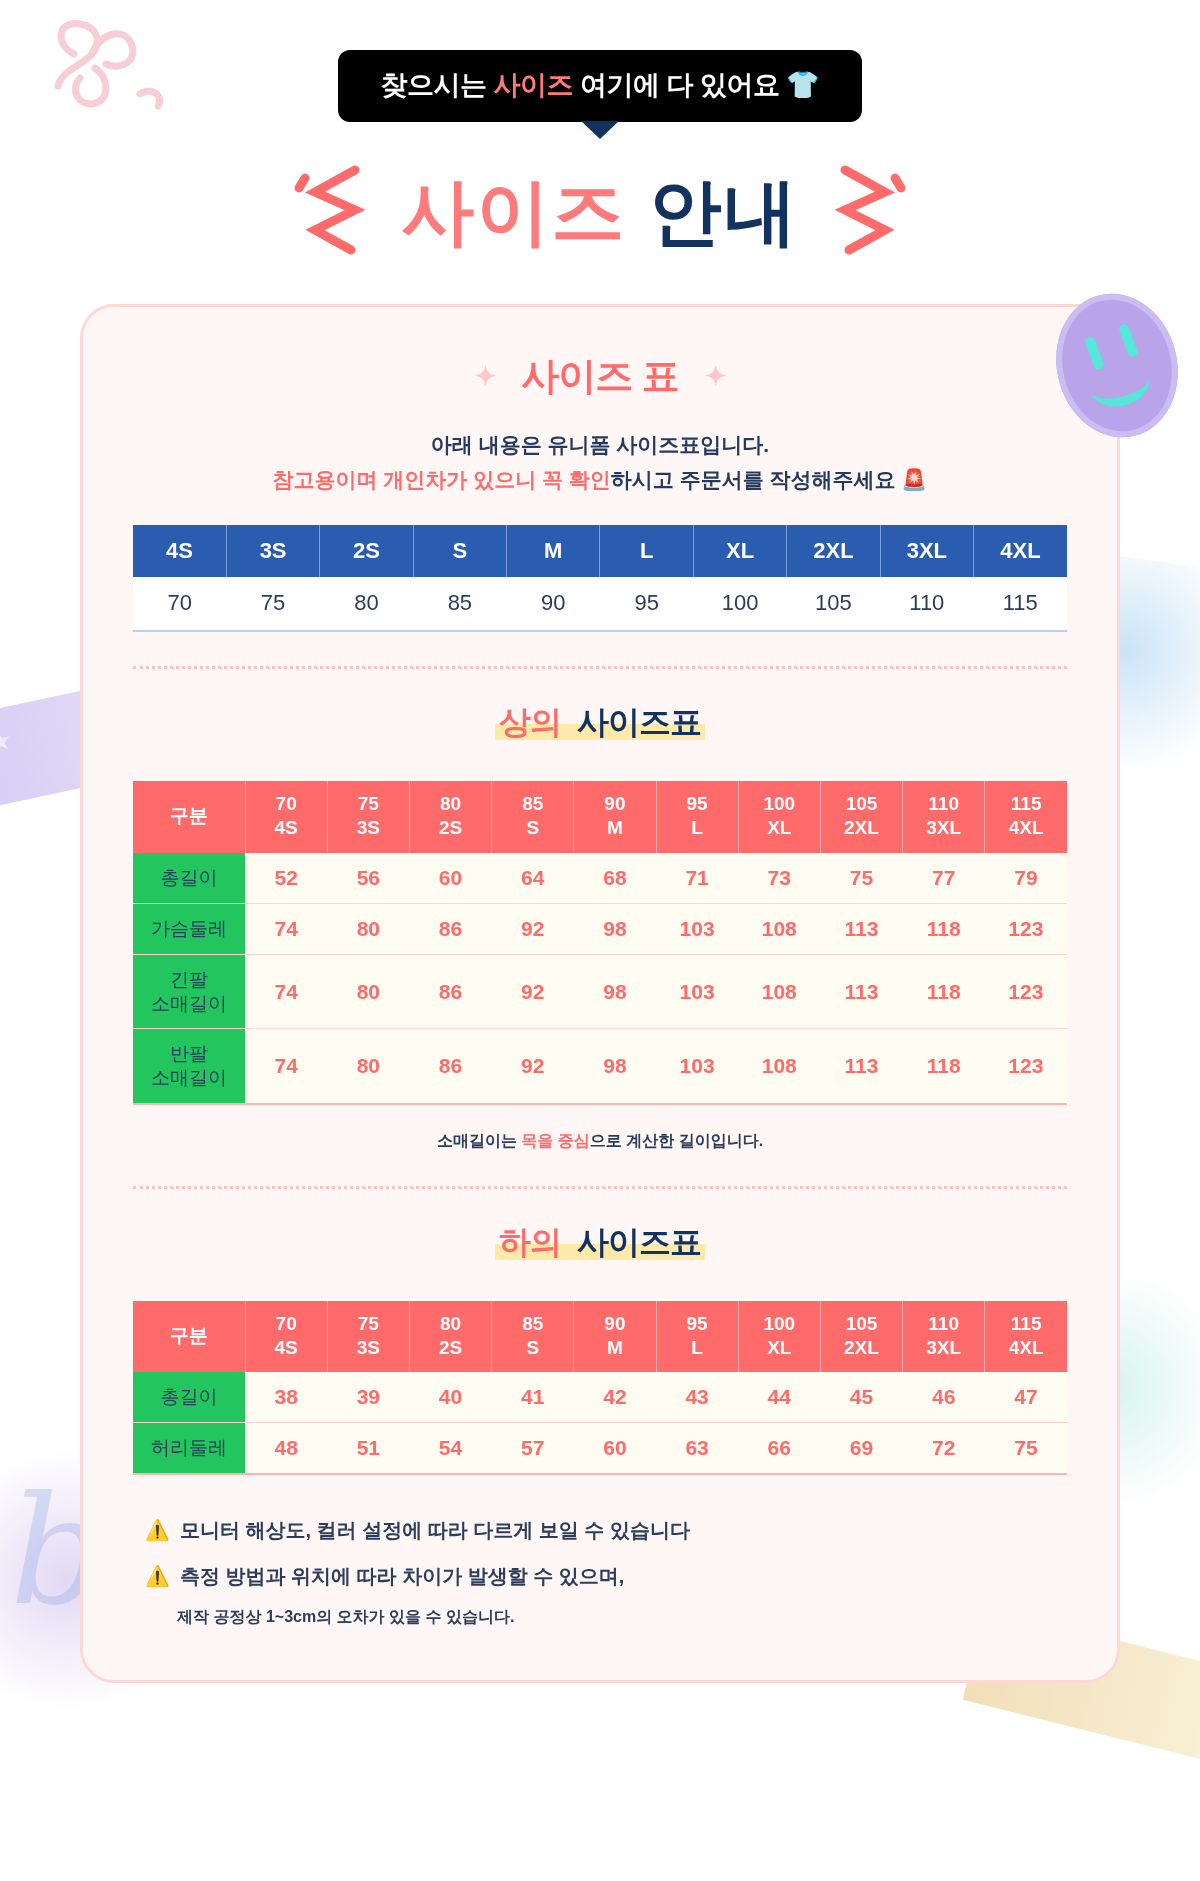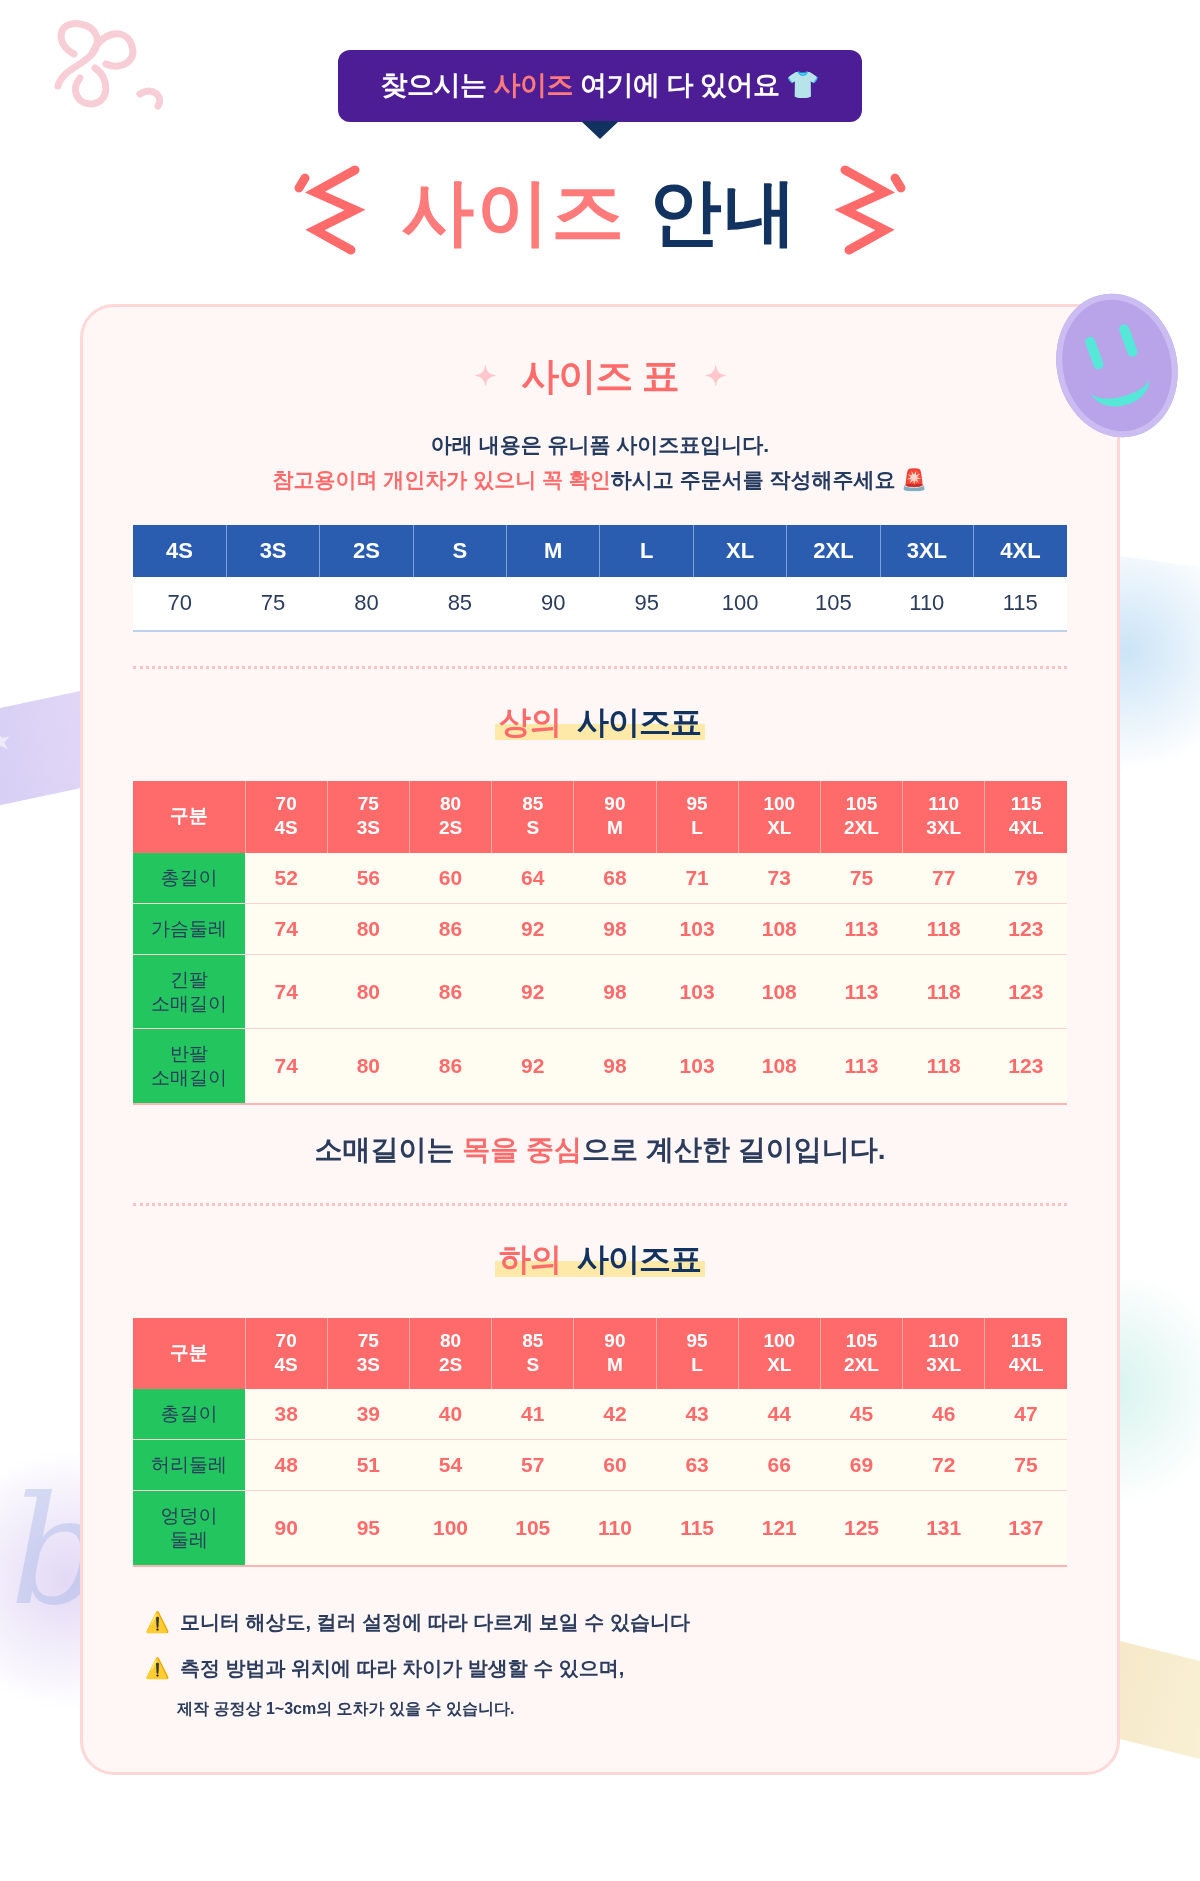--- a/index.html
+++ b/index.html
@@ -83,21 +83,21 @@
   .smiley-eye.r { left: 72px; top: 34px; transform: rotate(-6deg); }
   .smiley-mouth {
     position: absolute; left: 28px; top: 70px; width: 60px; height: 34px;
     border-bottom: 9px solid #55e7d8; border-radius: 0 0 50% 50%;
   }
 
   
   .header { position: relative; z-index: 2; padding-top: 50px; text-align: center; }
   .ribbon {
     display: inline-block;
-    background: #4c1d95;
+    background: #000000;
     color: #ffffff;
     font-size: 27px;
     font-weight: bold;
     padding: 17px 42px 19px;
     border-radius: 12px;
     position: relative;
     letter-spacing: -.5px;
   }
   .ribbon .hl { color: #ff7a7a; }
   .ribbon:after {
@@ -235,21 +235,21 @@
     text-align: center;
     padding: 13px 0;
     border-bottom: 1px solid #ffd2d2;
   }
   .size-table tbody tr:last-child th,
   .size-table tbody tr:last-child td { border-bottom: 2px solid #ffb3b3; }
 
   .note-center {
     margin-top: 26px;
     text-align: center;
-    font-size: 28px;
+    font-size: 16px;
     color: #2b3c5c;
     font-weight: bold;
   }
   .note-center .pink { color: #ff6b6b; }
 
   .footnotes { margin-top: 40px; padding-left: 12px; }
   .footnote {
     display: flex; align-items: flex-start; gap: 10px;
     font-size: 20px; color: #2b3c5c; font-weight: bold;
     margin-bottom: 16px; line-height: 1.5;
@@ -552,33 +552,20 @@
           <td>51</td>
           <td>54</td>
           <td>57</td>
           <td>60</td>
           <td>63</td>
           <td>66</td>
           <td>69</td>
           <td>72</td>
           <td>75</td>
         </tr>
-        <tr>
-          <th><span>엉덩이</span><br><span>둘레</span></th>
-          <td>90</td>
-          <td>95</td>
-          <td>100</td>
-          <td>105</td>
-          <td>110</td>
-          <td>115</td>
-          <td>121</td>
-          <td>125</td>
-          <td>131</td>
-          <td>137</td>
-        </tr>
       </tbody>
     </table>
 
     <div class="footnotes">
       <div class="footnote">
         <span class="warn">⚠️</span>
         <span>모니터 해상도, 컬러 설정에 따라 다르게 보일 수 있습니다</span>
       </div>
       <div class="footnote">
         <span class="warn">⚠️</span>

